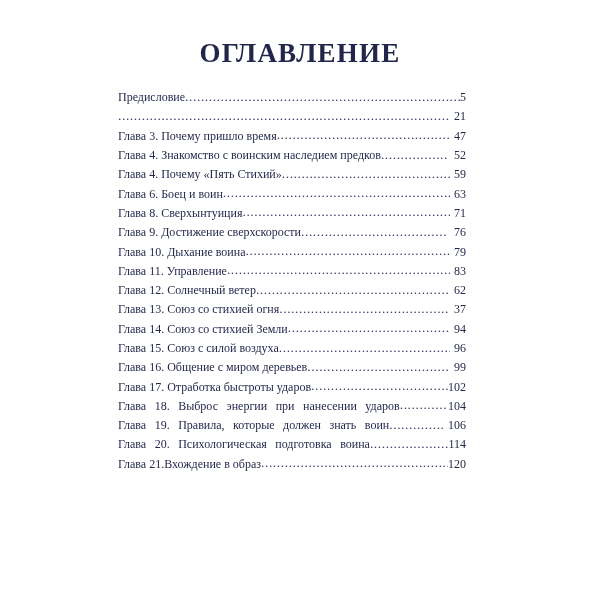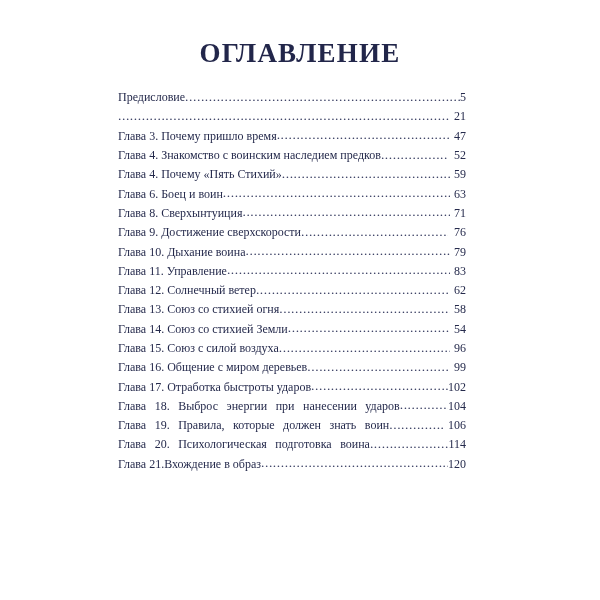--- a/index.html
+++ b/index.html
@@ -157,26 +157,26 @@
         <span class="entry-page">83</span>
       </li>
       <li class="toc-entry gap-1">
         <span class="entry-label">Глава 12. Солнечный ветер</span>
         <span class="leader"></span>
         <span class="entry-page">62</span>
       </li>
       <li class="toc-entry gap-1">
         <span class="entry-label">Глава 13. Союз со стихией огня</span>
         <span class="leader"></span>
-        <span class="entry-page">58</span>
+        <span class="entry-page">37</span>
       </li>
       <li class="toc-entry gap-1">
         <span class="entry-label">Глава 14. Союз со стихией Земли</span>
         <span class="leader"></span>
-        <span class="entry-page">54</span>
+        <span class="entry-page">94</span>
       </li>
       <li class="toc-entry gap-1">
         <span class="entry-label">Глава 15. Союз с силой воздуха</span>
         <span class="leader"></span>
         <span class="entry-page">96</span>
       </li>
       <li class="toc-entry gap-2">
         <span class="entry-label">Глава 16. Общение с миром деревьев</span>
         <span class="leader"></span>
         <span class="entry-page">99</span>

